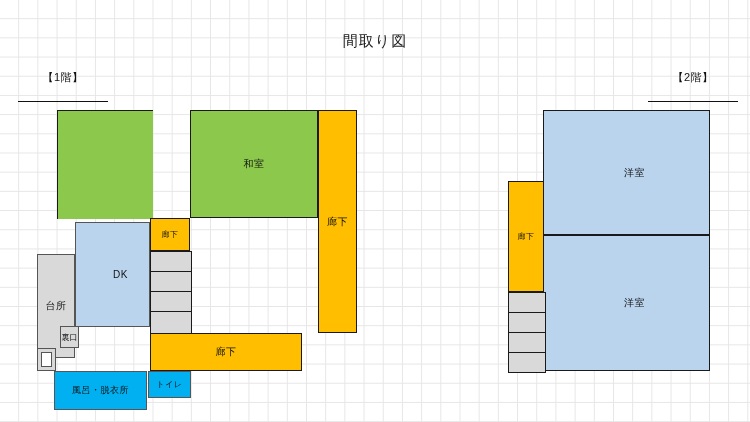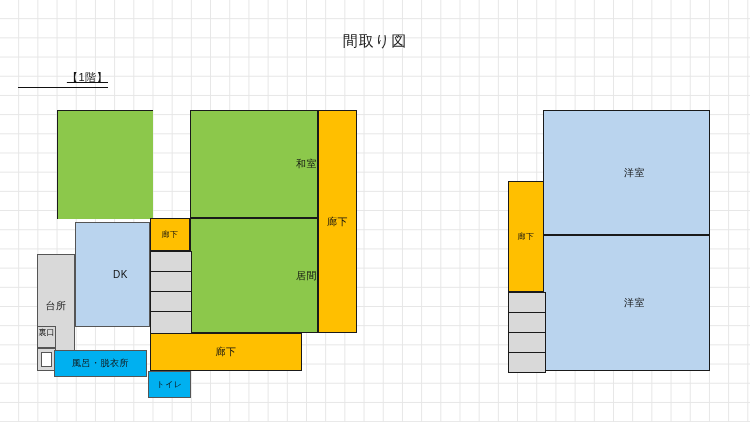--- a/index.html
+++ b/index.html
@@ -33,61 +33,61 @@
     text-align: center;
     font-size: 15px;
     color: #1a1a1a;
     letter-spacing: 1px;
   }
   .floor-label {
     position: absolute;
     font-size: 11px;
     color: #111;
     border-bottom: 1.6px solid #111;
-    padding-bottom: 2px;
-    text-align: right;
+    padding-bottom: 16px;
+    text-align: center;
     letter-spacing: 0.5px;
-    text-decoration: underline;
   }
   #floor1-label { left: 18px; top: 70px; width: 90px; }
   #floor2-label { left: 648px; top: 70px; width: 90px; }
 
   .room {
     position: absolute;
     box-sizing: border-box;
     border: 1.2px solid #1a1a1a;
     display: flex;
     align-items: center;
     justify-content: center;
     font-size: 10px;
     color: #111;
     line-height: 1;
     white-space: nowrap;
     letter-spacing: 0.5px;
   }
-  .green  { background: #8CC84B; justify-content: flex-end; }
+  .green  { background: #8CC84B; }
   .orange { background: #FFBF00; }
   .lblue  { background: #BAD4EE; padding-left: 16px; }
   .gray   { background: #D9D9D9; }
   .cyan   { background: #00B0F0; }
 
   .thin { border-width: 0.9px; border-color: #555; }
   .step { border: 1.1px solid #1a1a1a; background: #D9D9D9; }
   .noborder { border: none; }
 
   .backdoor-label {
     position: absolute;
     box-sizing: border-box;
     border: 1.1px solid #555;
     background: #D9D9D9;
     font-size: 8px;
     display: flex;
-    align-items: flex-start;
+    align-items: center;
     justify-content: center;
     color: #111;
+    margin-left: 23px;
   }
   .backdoor-icon {
     position: absolute;
     box-sizing: border-box;
     border: 1.1px solid #555;
     background: #D9D9D9;
   }
   .backdoor-icon::after {
     content: "";
     position: absolute;
@@ -99,34 +99,32 @@
   .small { font-size: 9px; }
 </style>
 </head>
 <body>
 
 <div id="canvas">
 
   <div class="plan-title">間取り図</div>
 
   <div class="floor-label" id="floor1-label">【1階】</div>
+  <div class="floor-label" id="floor2-label">【2階】</div>
 
   <div class="room green" style="left:57px; top:110px; width:96px; height:108px;">
     <span>和室</span>
   </div>
 
   <div class="room green" style="left:190px; top:110px; width:128px; height:108px;">
     <span>和室</span>
   </div>
 
   <div class="room green noborder" style="left:57px; top:110px; width:96px; height:109px; border-left:1.2px solid #1a1a1a; border-top:1.2px solid #1a1a1a;"></div>
 
-  <div class="room green" style="left:190px; top:218px; width:128px; height:115px;">
-    <span>居間</span>
-  </div>
 
   <div class="room orange" style="left:318px; top:110px; width:39px; height:223px;">
     <span>廊下</span>
   </div>
 
   <div class="room orange" style="left:150px; top:218px; width:40px; height:33px;">
     <span class="tiny">廊下</span>
   </div>
 
   <div class="step" style="position:absolute; left:150px; top:251px; width:40px; height:20px;"></div>
@@ -144,21 +142,21 @@
 
   <div class="backdoor-label" style="left:37px; top:326px; width:19px; height:22px;">
     <span>裏口</span>
   </div>
   <div class="backdoor-icon" style="left:37px; top:348px; width:19px; height:23px;"></div>
 
   <div class="room orange" style="left:150px; top:333px; width:152px; height:38px;">
     <span>廊下</span>
   </div>
 
-  <div class="room cyan thin" style="left:54px; top:350px; width:93px; height:27px;">
+  <div class="room cyan thin" style="left:54px; top:371px; width:93px; height:39px;">
     <span class="small">風呂・脱衣所</span>
   </div>
 
   <div class="room cyan thin" style="left:148px; top:371px; width:43px; height:27px;">
     <span class="tiny">トイレ</span>
   </div>
 
 
   <div class="room lblue" style="left:543px; top:110px; width:167px; height:125px;">
     <span>洋室</span>

